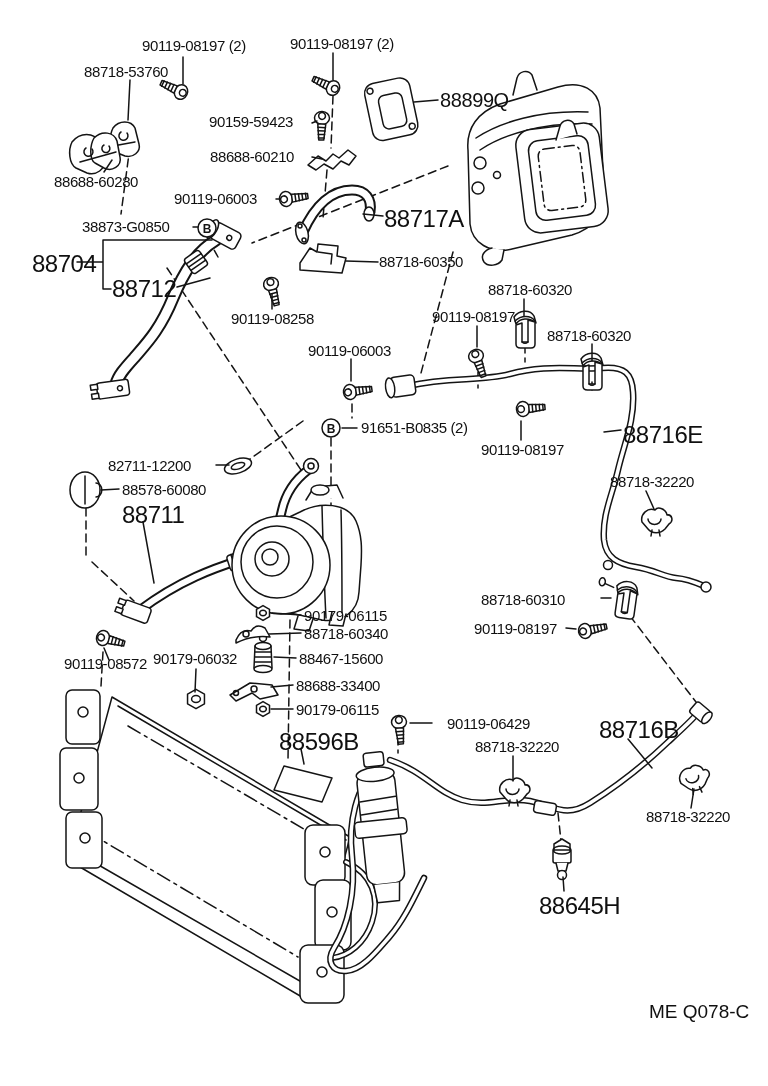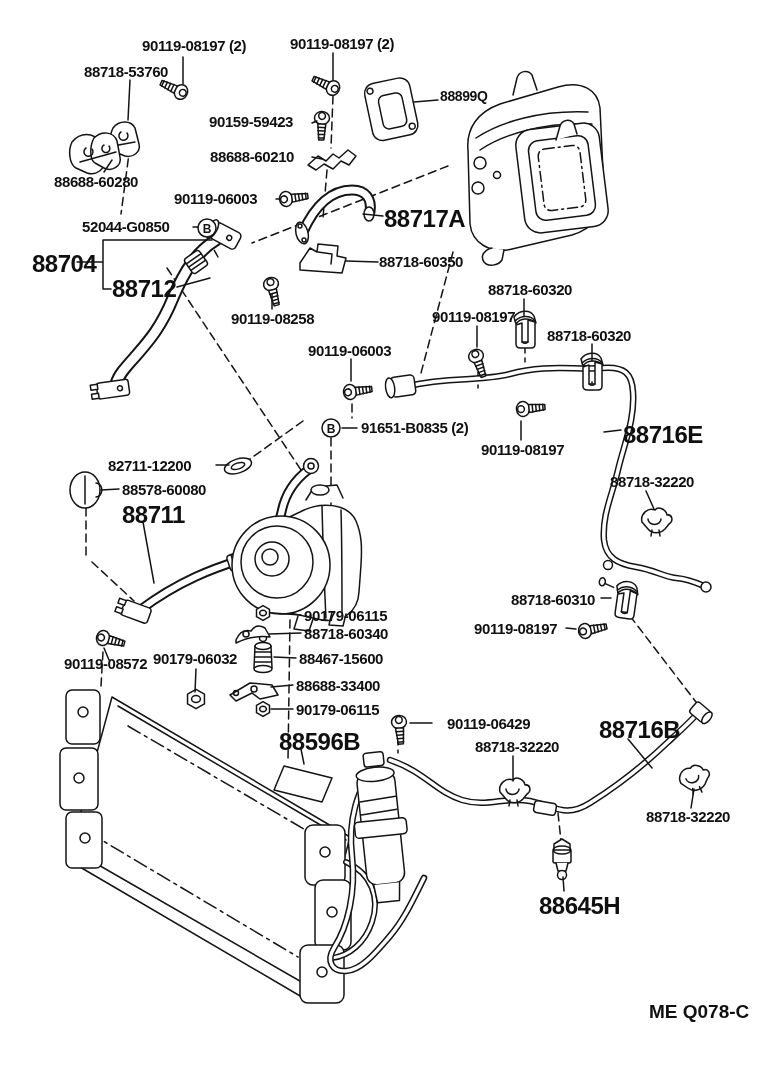--- a/index.html
+++ b/index.html
@@ -2,24 +2,24 @@
 <html><head>
 <meta charset="utf-8">
 <style>
   html,body{margin:0;padding:0;background:#f2f2f2;}
   .page{position:relative;width:768px;height:1086px;background:#ffffff;overflow:hidden;
         font-family:"Liberation Sans", sans-serif;}
   .stage{position:absolute;left:0;top:0;width:768px;height:1086px;}
   svg *{vector-effect:non-scaling-stroke;}
   .ln{stroke:#141414;fill:none;stroke-width:1.5;stroke-linecap:round;stroke-linejoin:round;}
   .f{fill:#ffffff;}
-  .lbl{position:absolute;font-weight:700;font-size:15px;line-height:1.1;letter-spacing:-0.4px;
+  .lbl{position:absolute;font-weight:400;font-size:15px;line-height:1.1;letter-spacing:-0.4px;
        color:#101010;white-space:nowrap;}
   .lbl-lg{font-size:24px;letter-spacing:-0.5px;}
-  .lbl-md{font-size:14px;}
+  .lbl-md{font-size:20px;}
   .code{font-size:19px;letter-spacing:0;}
 </style>
 </head>
 <body>
 
 <div class="page">
 
   <svg class="stage" viewBox="0 0 768 1086">
     <defs>
       <g id="bolt">
@@ -312,37 +312,37 @@
 
   <div class="lbl" style="left:142px;top:38px">90119-08197 (2)</div>
   <div class="lbl" style="left:84px;top:64px">88718-53760</div>
   <div class="lbl" style="left:290px;top:36px">90119-08197 (2)</div>
   <div class="lbl lbl-md" style="left:440px;top:89px">88899Q</div>
   <div class="lbl" style="left:209px;top:114px">90159-59423</div>
   <div class="lbl" style="left:210px;top:149px">88688-60210</div>
   <div class="lbl" style="left:54px;top:174px">88688-60280</div>
   <div class="lbl" style="left:174px;top:191px">90119-06003</div>
   <div class="lbl lbl-lg" style="left:384px;top:206px">88717A</div>
-  <div class="lbl" style="left:82px;top:219px">52044-G0850</div>
+  <div class="lbl" style="left:82px;top:219px">38873-G0850</div>
   <div class="lbl lbl-lg" style="left:32px;top:251px">88704</div>
   <div class="lbl lbl-lg" style="left:112px;top:276px">88712</div>
   <div class="lbl" style="left:379px;top:254px">88718-60350</div>
   <div class="lbl" style="left:231px;top:311px">90119-08258</div>
   <div class="lbl" style="left:488px;top:282px">88718-60320</div>
   <div class="lbl" style="left:432px;top:309px">90119-08197</div>
   <div class="lbl" style="left:547px;top:328px">88718-60320</div>
   <div class="lbl" style="left:308px;top:343px">90119-06003</div>
   <div class="lbl lbl-lg" style="left:623px;top:422px">88716E</div>
   <div class="lbl" style="left:361px;top:420px">91651-B0835 (2)</div>
   <div class="lbl" style="left:481px;top:442px">90119-08197</div>
   <div class="lbl" style="left:108px;top:458px">82711-12200</div>
   <div class="lbl" style="left:122px;top:482px">88578-60080</div>
   <div class="lbl lbl-lg" style="left:122px;top:502px">88711</div>
   <div class="lbl" style="left:610px;top:474px">88718-32220</div>
-  <div class="lbl" style="left:511px;top:592px">88718-60310</div>
+  <div class="lbl" style="left:481px;top:592px">88718-60310</div>
   <div class="lbl" style="left:474px;top:621px">90119-08197</div>
   <div class="lbl" style="left:304px;top:608px">90179-06115</div>
   <div class="lbl" style="left:304px;top:626px">88718-60340</div>
   <div class="lbl" style="left:299px;top:651px">88467-15600</div>
   <div class="lbl" style="left:153px;top:651px">90179-06032</div>
   <div class="lbl" style="left:296px;top:678px">88688-33400</div>
   <div class="lbl" style="left:64px;top:656px">90119-08572</div>
   <div class="lbl" style="left:296px;top:702px">90179-06115</div>
   <div class="lbl lbl-lg" style="left:279px;top:729px">88596B</div>
   <div class="lbl" style="left:447px;top:716px">90119-06429</div>

